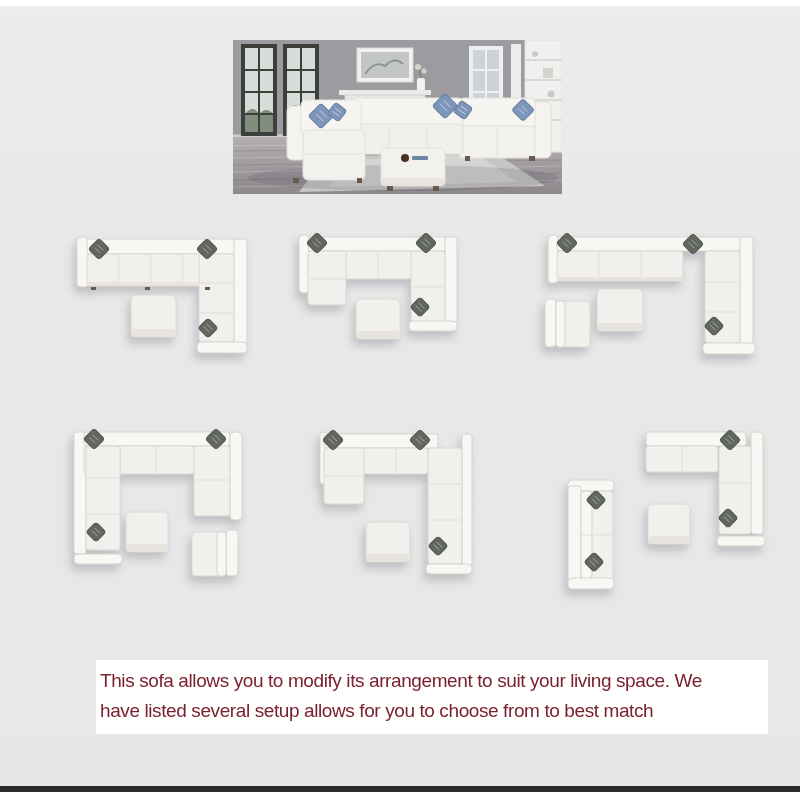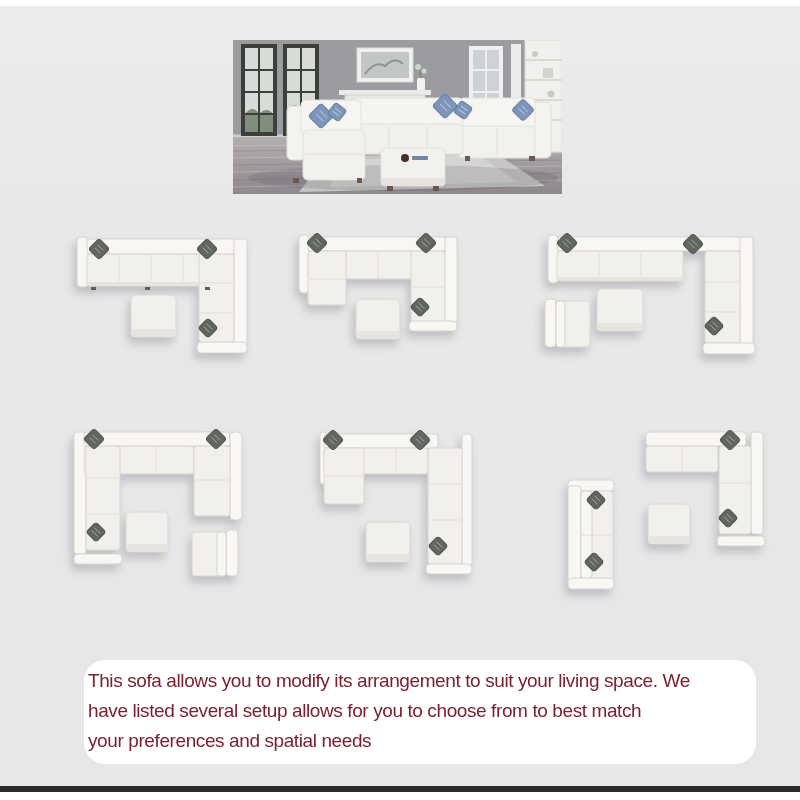--- a/index.html
+++ b/index.html
@@ -25,27 +25,26 @@
   .bk{fill:#f8f7f4;stroke:#d7d4cf;stroke-width:1;}
   .mod{fill:#f2f0ed;stroke:#dbd8d3;stroke-width:1;}
   .sm{stroke:#e1ded8;stroke-width:1;}
   .fr{fill:#e7e4df;stroke:none;}
   .ft{fill:#6a5a4d;}
   .pl rect{fill:#61675e;stroke:#50564e;stroke-width:1;}
   .pl line{stroke:#c2c6bc;stroke-width:.9;opacity:.75;}
   .plb rect{fill:#7d95ba;stroke:#67809f;stroke-width:1;}
   .plb line{stroke:#dfe6f0;stroke-width:.9;opacity:.8;}
   .caption{
-    position:absolute;left:84px;top:660px;width:664px;
+    position:absolute;left:96px;top:660px;width:664px;
     background:#ffffff;
     padding:6px 4px 8px 4px;
     color:#7a2130;
     font-size:19px;letter-spacing:-0.4px;line-height:30px;
     white-space:nowrap;
-    border-radius:21px;
   }
   .caption div{height:30px;}
 </style>
 </head>
 <body>
 
 <div class="stage">
   <div class="gray-area"></div>
 
   <figure class="hero">
@@ -424,17 +423,16 @@
             <line x1="-4" y1="-2" x2="4" y2="-2"></line>
             <line x1="-4" y1="2" x2="4" y2="2"></line>
           </g>
       </g>
     </svg>
   </figure>
 
   <div class="caption">
     <div>This sofa allows you to modify its arrangement to suit your living space. We</div>
     <div>have listed several setup allows for you to choose from to best match</div>
-    <div>your preferences and spatial needs</div>
   </div>
 
   <div class="bottom-bar"></div>
 </div>
 
 </body></html>

